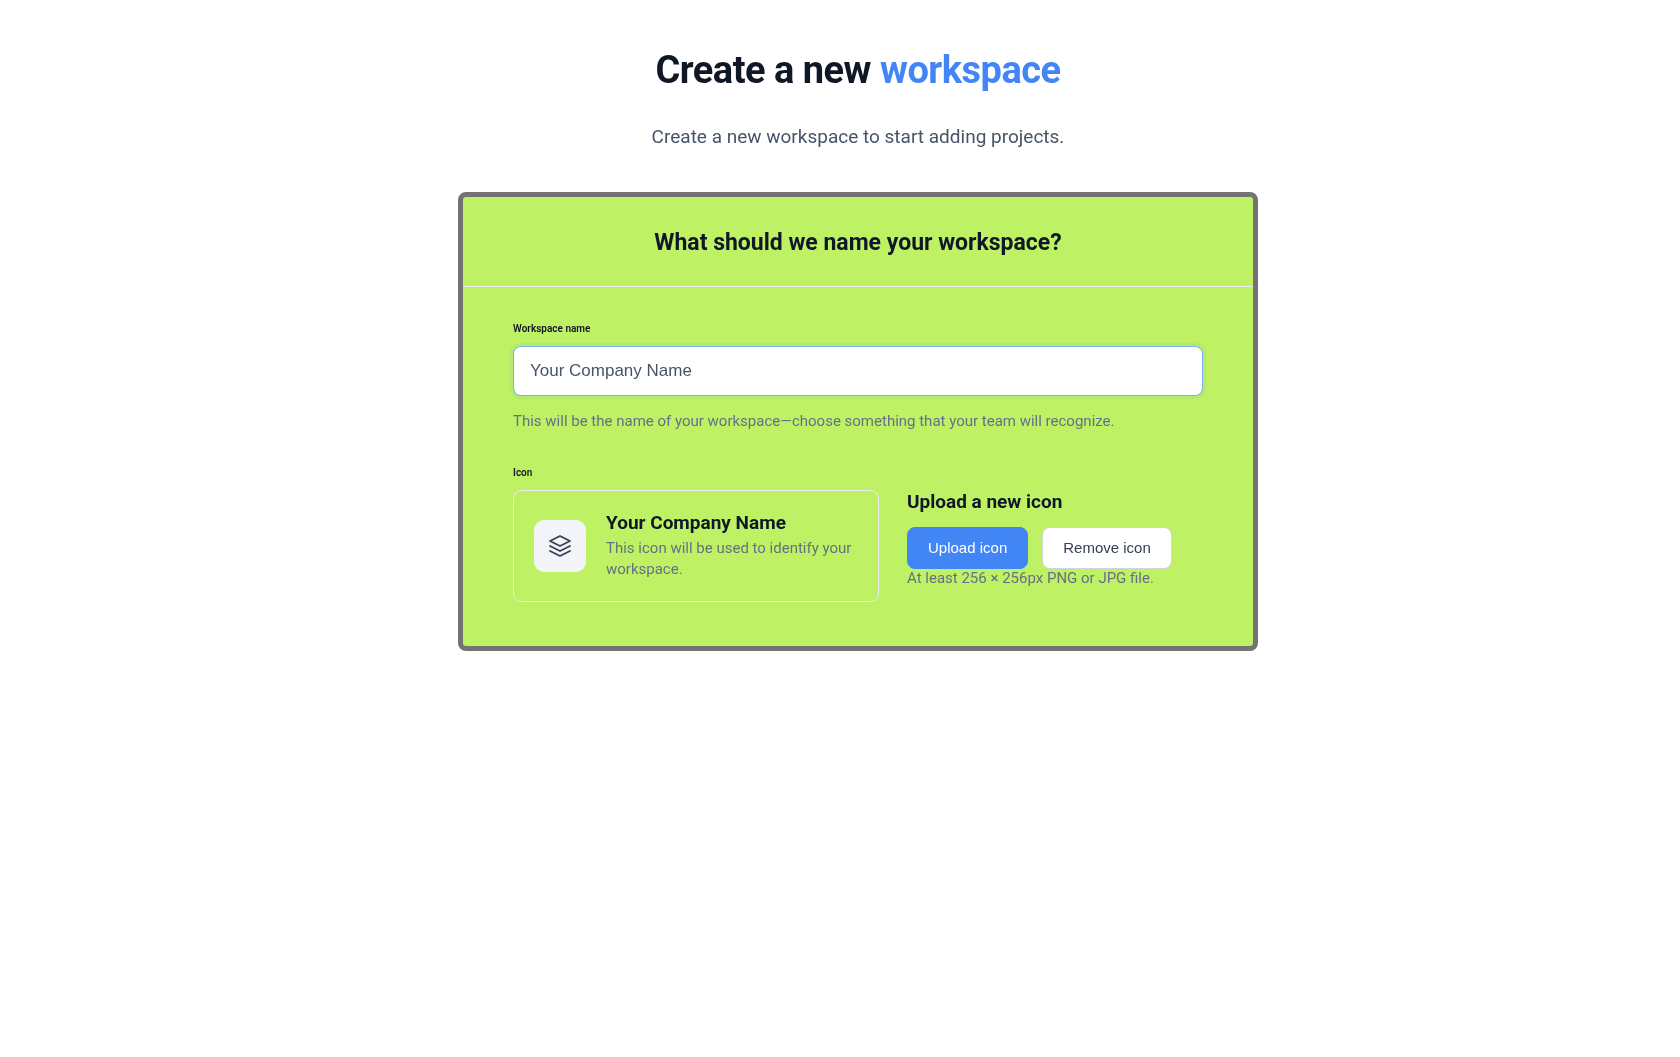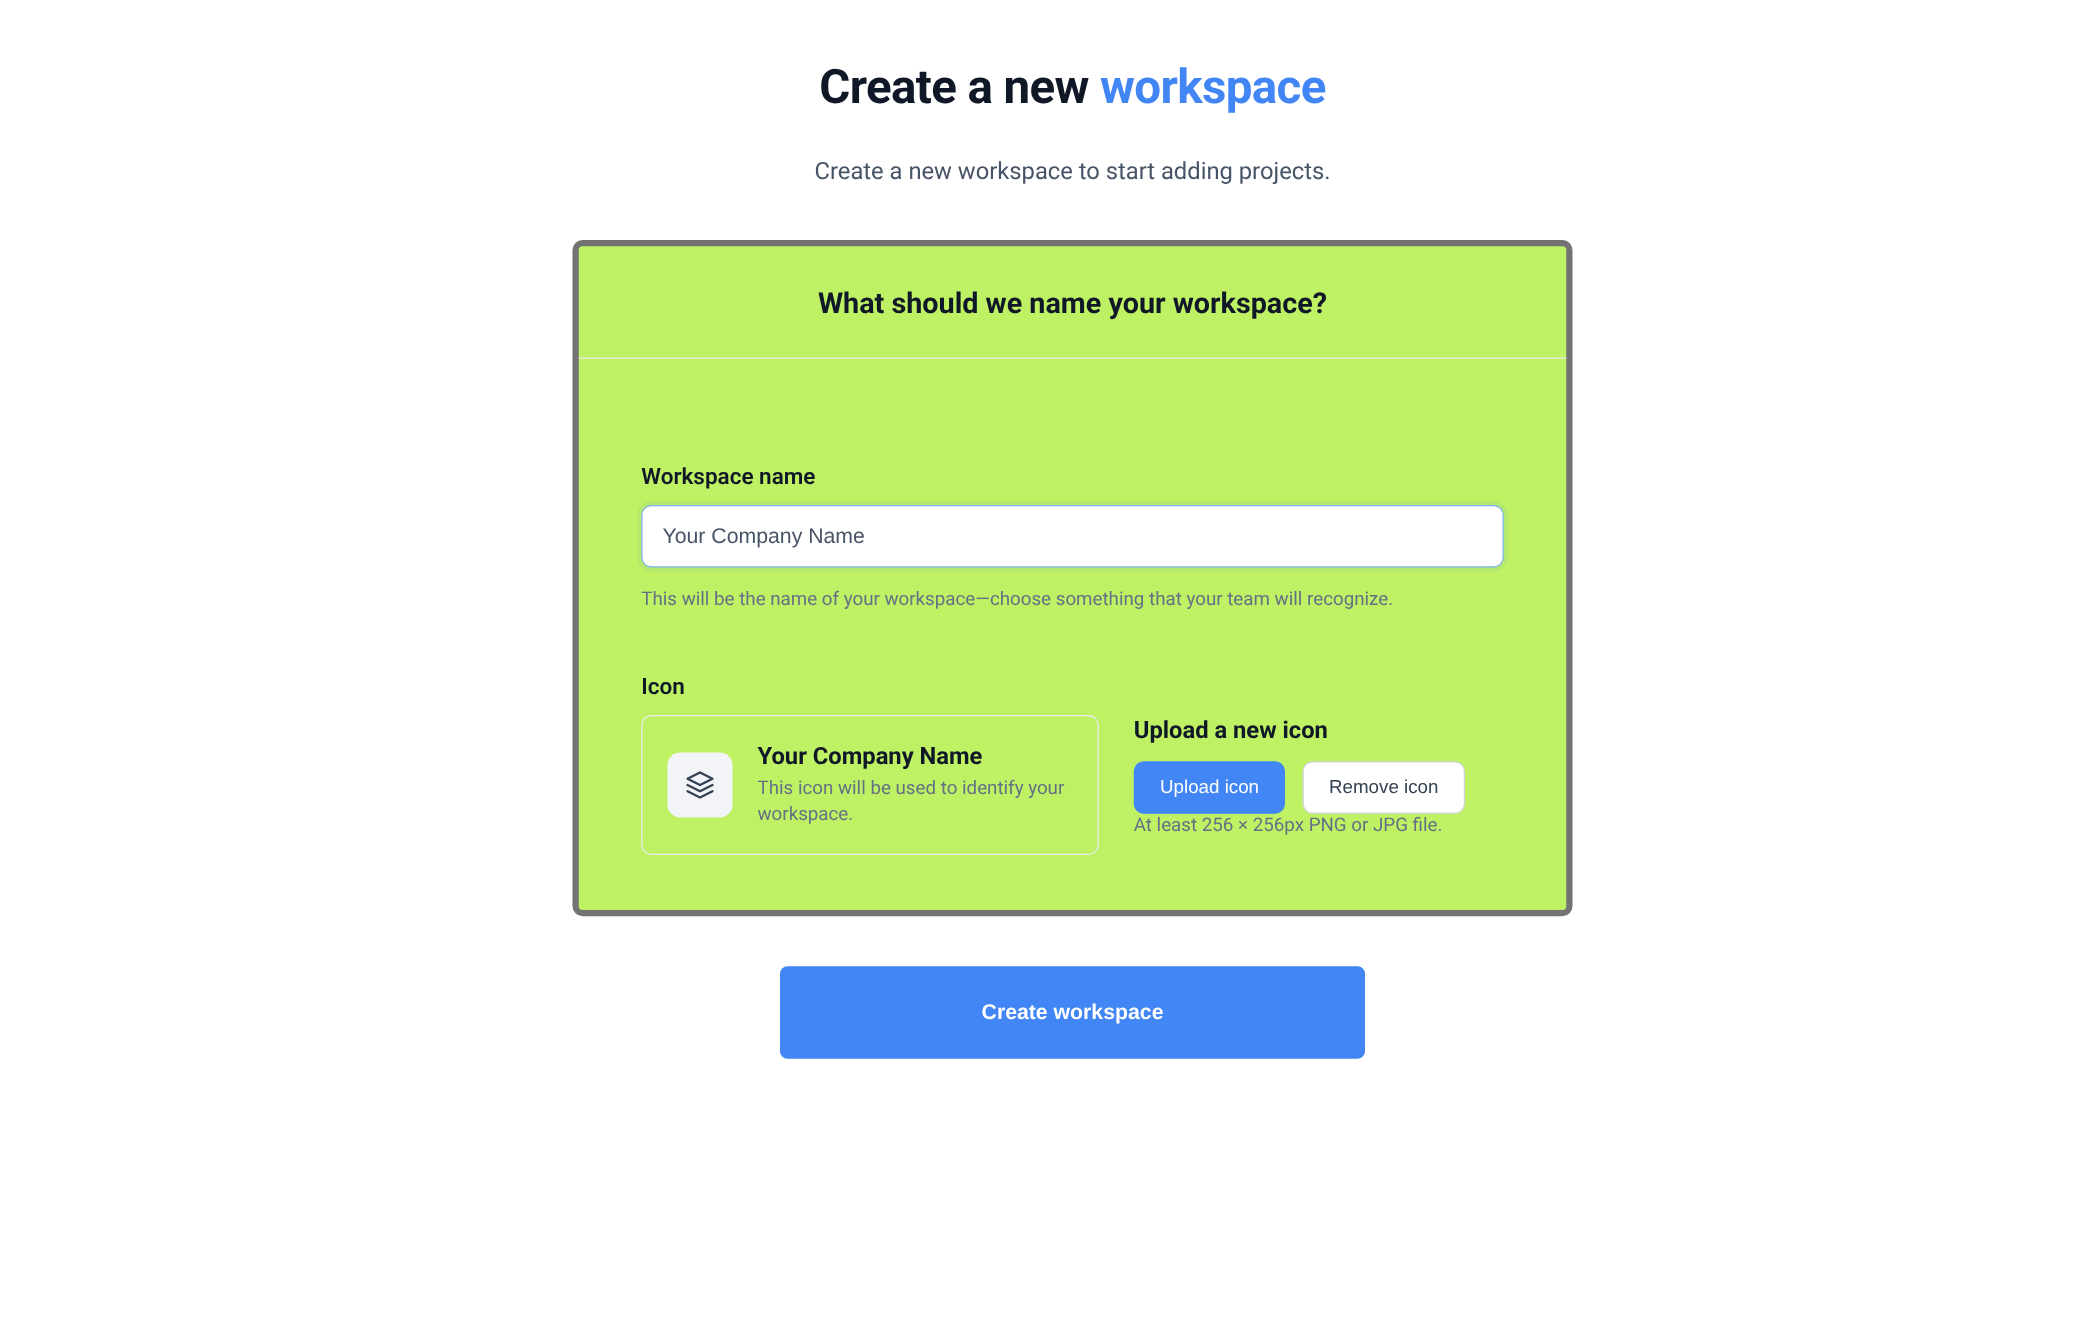--- a/index.html
+++ b/index.html
@@ -50,26 +50,25 @@
     .card-header-title {
       font-size: 23px;
       font-weight: 700;
       text-align: center;
       color: #101828;
     }
     .card-body {
       padding: 36px 50px 44px;
     }
     .field-label {
-      font-size: 18px;
+      font-size: 10px;
       font-weight: 600;
       color: #101828;
       margin-bottom: 12px;
       display: block;
-      margin-top: 48px;
     }
     .text-input {
       width: 100%;
       height: 50px;
       padding: 0 16px;
       font-size: 17px;
       color: #475467;
       border: 1px solid #7cb0f1;
       border-radius: 8px;
       outline: none;
@@ -220,16 +219,13 @@
               <button class="btn btn-secondary">Remove icon</button>
             </div>
             <div class="upload-hint">At least 256 × 256px PNG or JPG file.</div>
           </div>
         </div>
       </div>
 
     </div>
   </div>
 
-  <div class="submit-wrap">
-    <button class="submit-btn">Create workspace</button>
-  </div>
 </div>
 
 </body></html>

